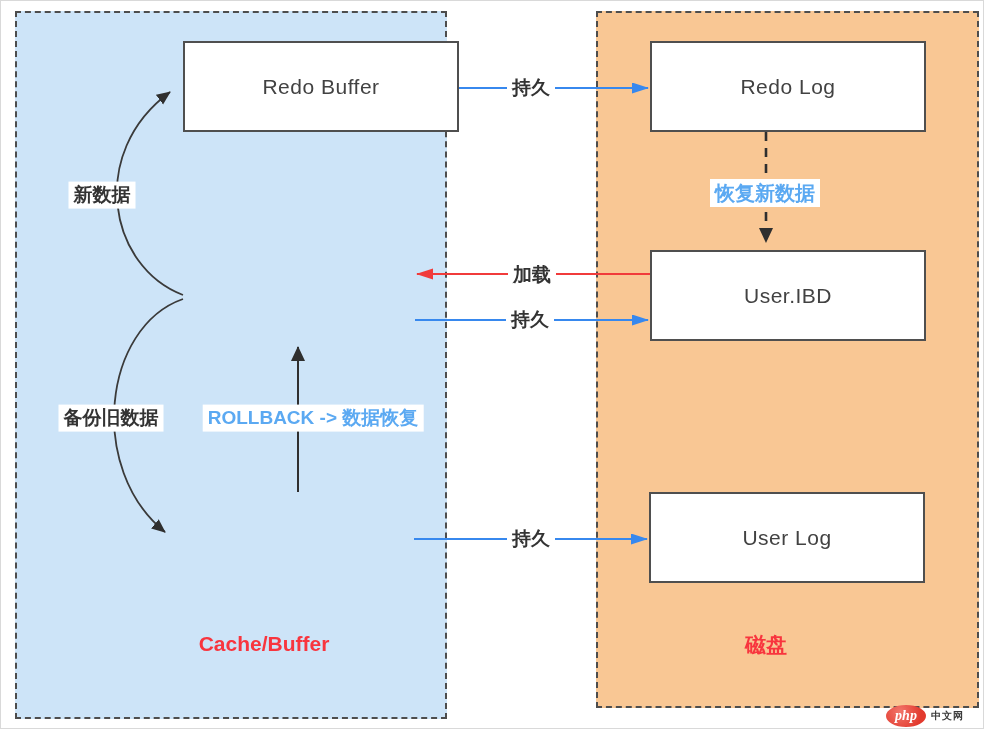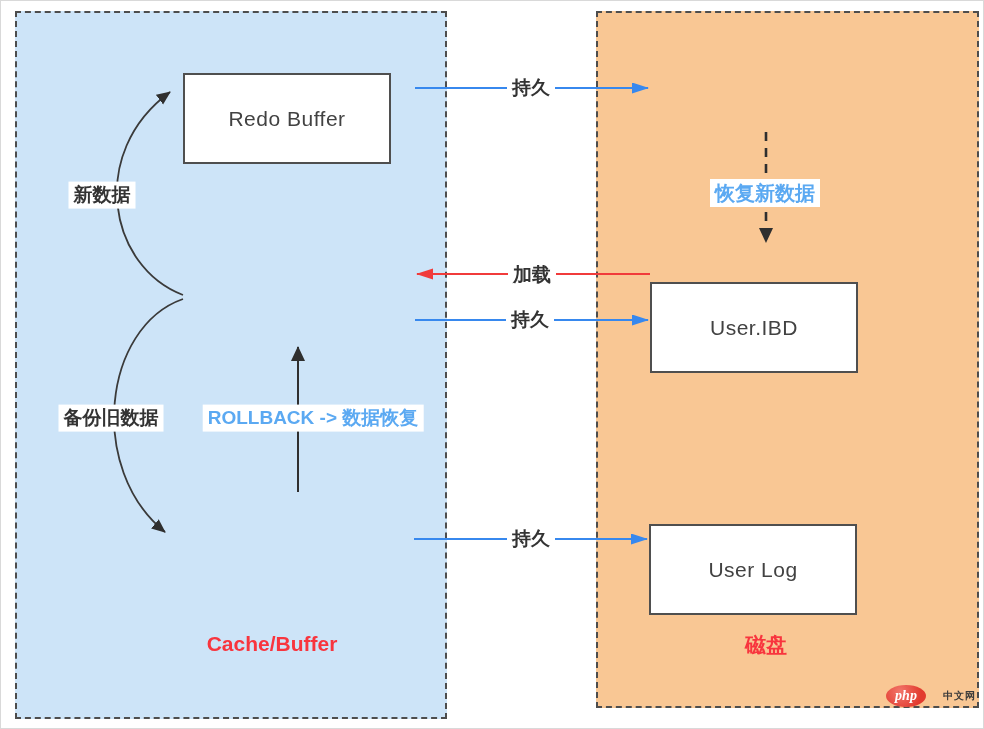--- a/index.html
+++ b/index.html
@@ -20,29 +20,28 @@
   .region.cache{
     left:14px;top:10px;width:432px;height:708px;
     background:#cde4f8;
   }
   .region.disk{
     left:595px;top:10px;width:383px;height:697px;
     background:#f9c794;
   }
   .node{
     position:absolute;
-    width:208px;height:91px;
+    width:276px;height:91px;
     background:#ffffff;
     border:2px solid #4f4f4f;
     box-sizing:border-box;
     display:flex;align-items:center;justify-content:center;
     font-size:21px;color:#424242;
     letter-spacing:0.5px;
     z-index:3;
-    margin-top:32px;
   }
   .node.redo-buffer{left:182px;top:40px;}
   .node.user{left:182px;top:248px;}
   .node.undo-buffer{left:181px;top:491px;}
   .node.redo-log{left:649px;top:40px;}
   .node.user-ibd{left:649px;top:249px;}
   .node.undo-log{left:648px;top:491px;}
 
   svg.overlay{
     position:absolute;left:0;top:0;width:984px;height:729px;
@@ -68,26 +67,26 @@
   .edge-label.lbl-rollback{left:312px;top:417px;}
   .edge-label.lbl-new-data{left:101px;top:194px;}
   .edge-label.lbl-backup{left:110px;top:417px;}
 
   .region-title{
     position:absolute;
     transform:translate(-50%,-50%);
     font-size:21px;font-weight:bold;color:#f8353e;
     z-index:4;white-space:nowrap;
   }
-  .region-title.cache-title{left:271px;top:643px;}
+  .region-title.cache-title{left:263px;top:643px;}
   .region-title.disk-title{left:765px;top:644px;}
 
   .watermark{
-    position:absolute;left:885px;top:684px;
-    display:flex;align-items:center;gap:17px;
+    position:absolute;left:885px;top:704px;
+    display:flex;align-items:center;gap:5px;
     z-index:5;
   }
   .wm-badge{
     display:flex;align-items:center;justify-content:center;
     width:40px;height:22px;border-radius:50%;
     background:radial-gradient(circle at 35% 30%, #f2766b 0%, #e23a2e 70%);
     color:#ffffff;font-size:14px;font-weight:bold;font-style:italic;
     font-family:"Liberation Serif","DejaVu Serif",serif;
   }
   .wm-text{
@@ -130,20 +129,21 @@
     <line x1="765" y1="131" x2="765" y2="241" stroke="#2f2f2f" stroke-width="2.6" stroke-dasharray="9 7" marker-end="url(#arrBlack)"></line>
 
     <line x1="297" y1="491" x2="297" y2="346" stroke="#2f2f2f" stroke-width="2" marker-end="url(#arrBlack)"></line>
 
     <path d="M 182 294 C 108 266 86 152 169 91" fill="none" stroke="#3a3a3a" stroke-width="1.8" marker-end="url(#arrBlackSm)"></path>
 
     <path d="M 182 298 C 102 326 86 468 164 531" fill="none" stroke="#3a3a3a" stroke-width="1.8" marker-end="url(#arrBlackSm)"></path>
   </svg>
 
   <div class="node redo-buffer">Redo Buffer</div>
+  <div class="node redo-log">Redo Log</div>
   <div class="node user-ibd">User.IBD</div>
   <div class="node undo-log">User Log</div>
 
   <div class="edge-label lbl-persist-top">持久</div>
   <div class="edge-label lbl-load">加载</div>
   <div class="edge-label lbl-persist-mid">持久</div>
   <div class="edge-label lbl-persist-bottom">持久</div>
   <div class="edge-label blue lbl-recover">恢复新数据</div>
   <div class="edge-label blue lbl-rollback">ROLLBACK -&gt; 数据恢复</div>
   <div class="edge-label lbl-new-data">新数据</div>

